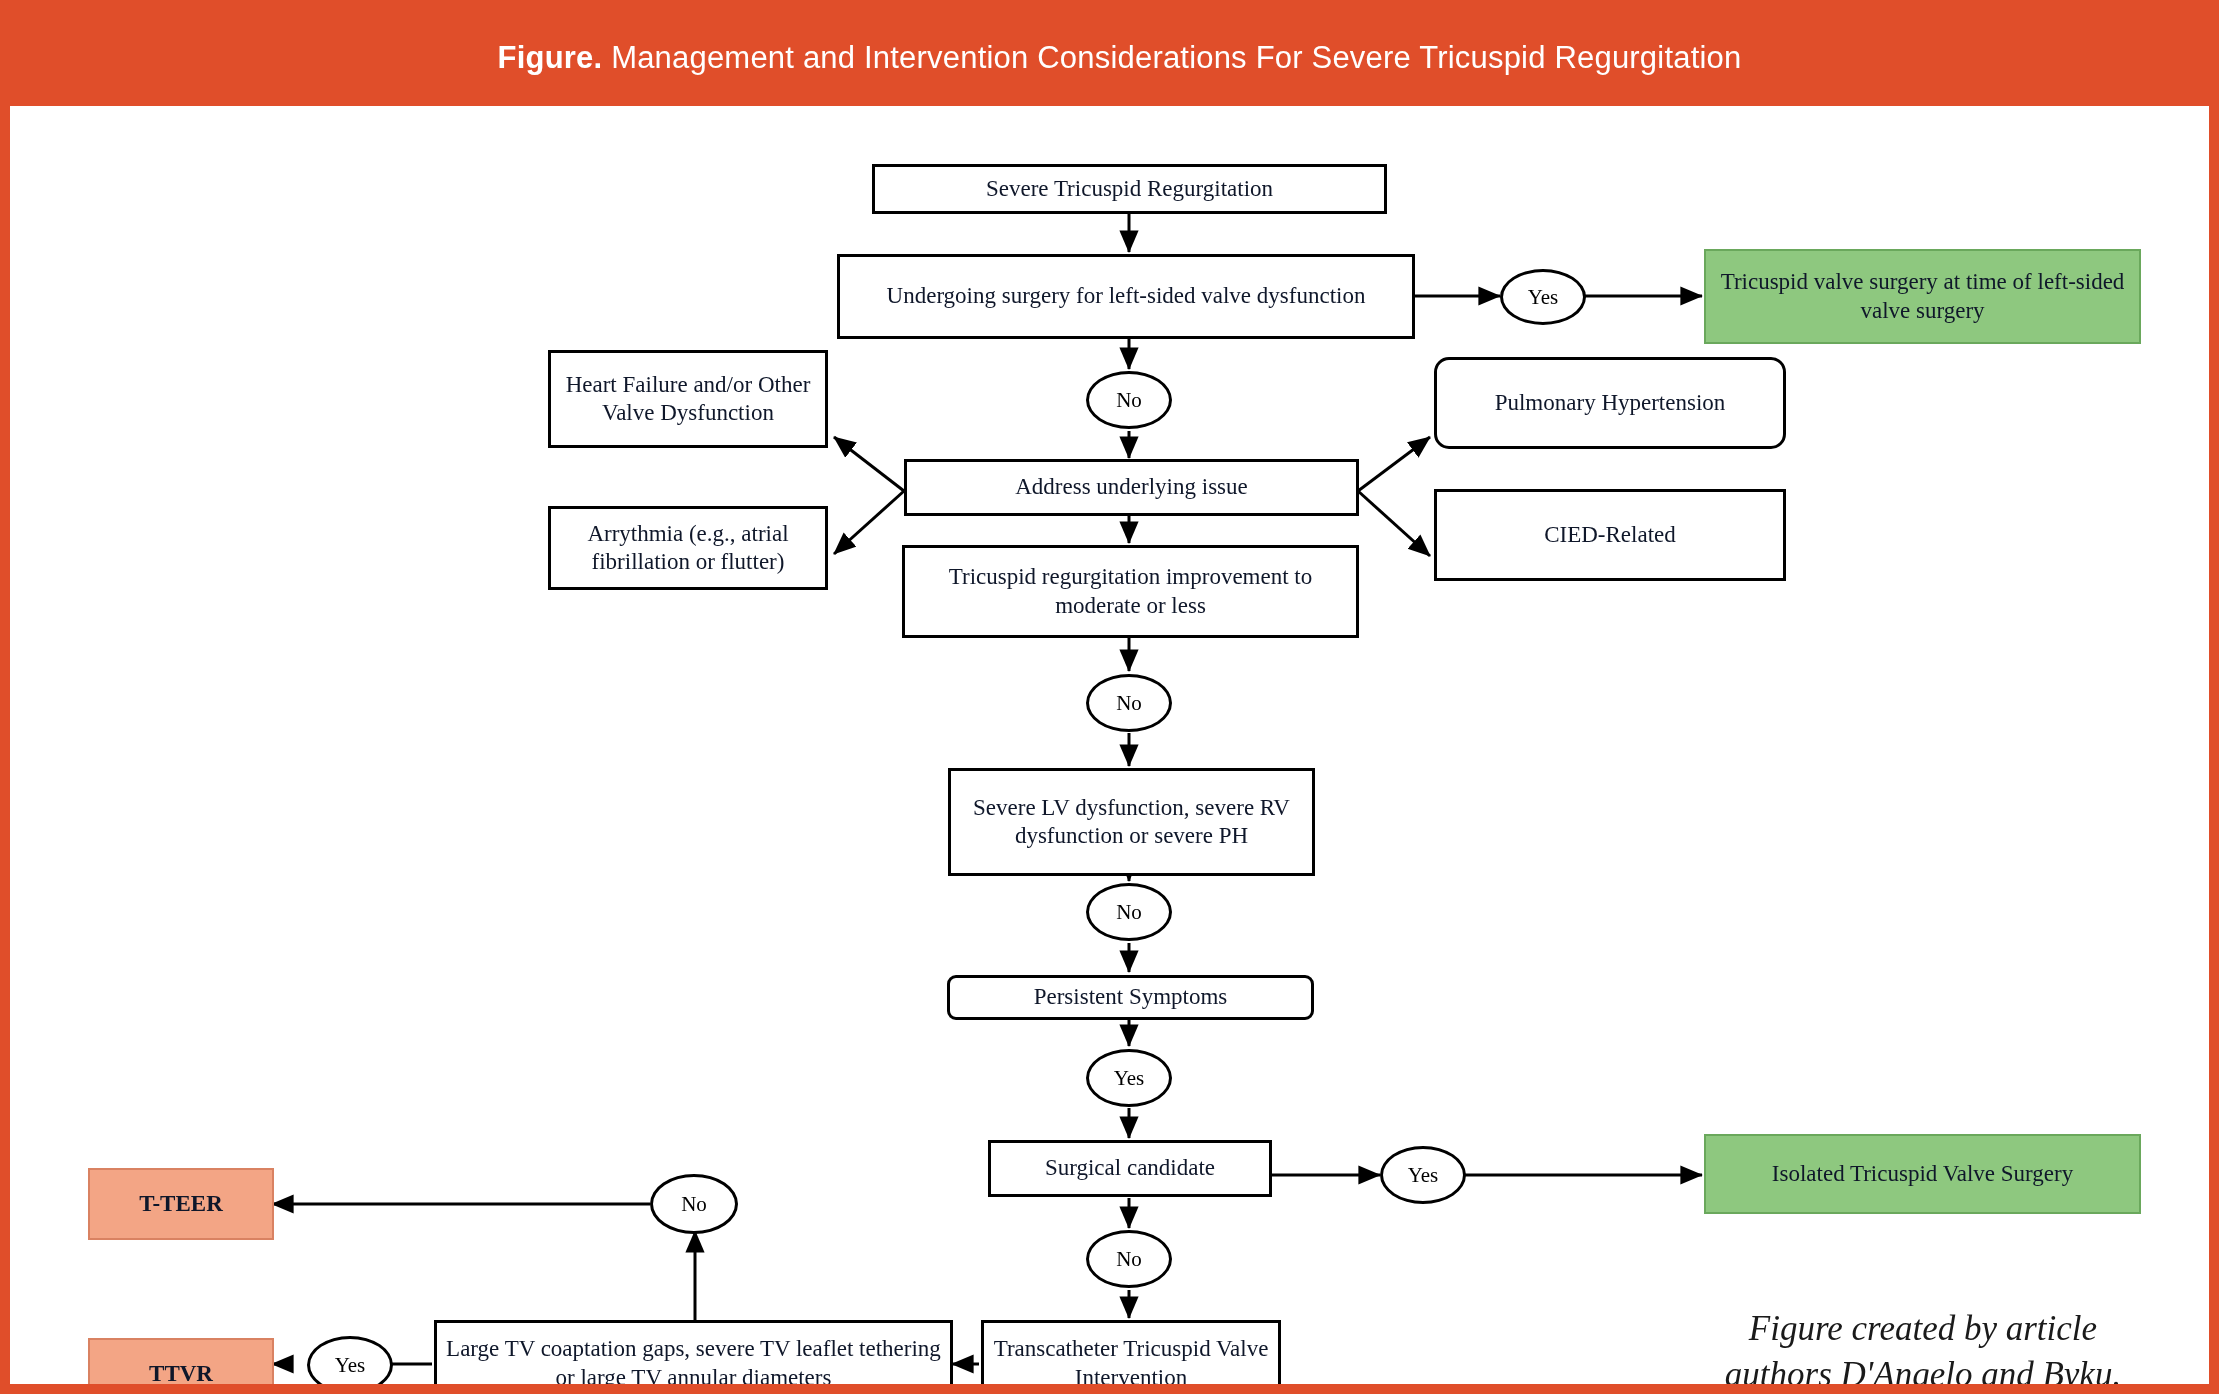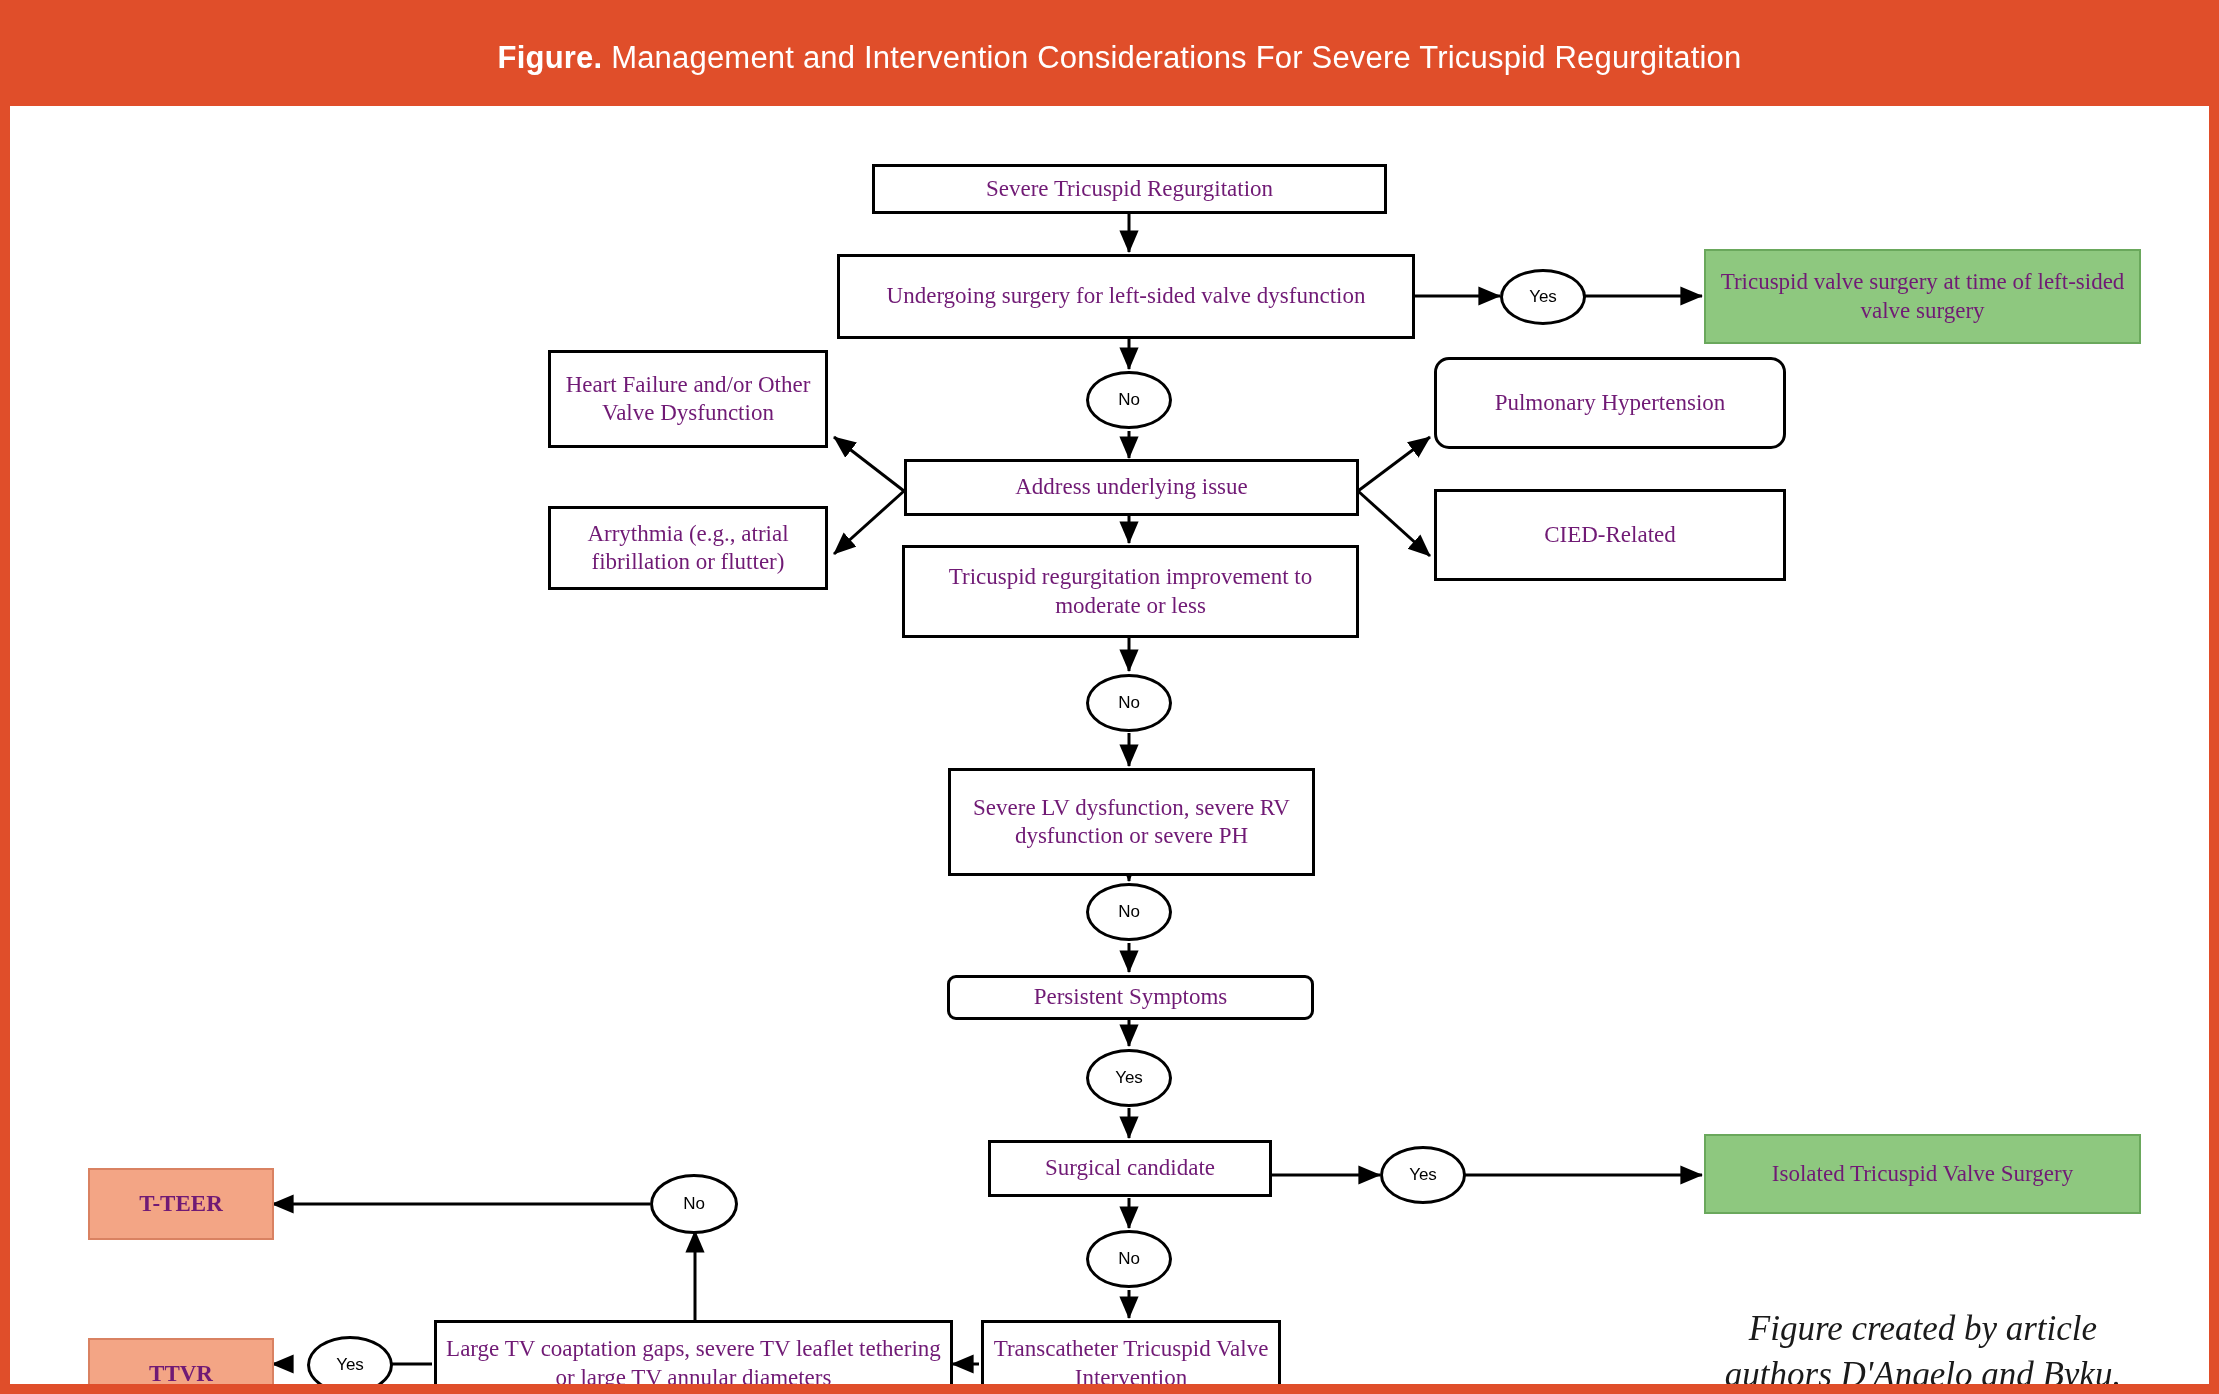--- a/index.html
+++ b/index.html
@@ -54,21 +54,21 @@
     top: 0;
     width: 2199px;
     height: 1278px;
     pointer-events: none;
   }
   .node {
     position: absolute;
     box-sizing: border-box;
     border: 3px solid #000000;
     background: #ffffff;
-    color: #701a75;
+    color: #0f172a;
     font-family: "Liberation Serif", serif;
     font-size: 23px;
     line-height: 1.22;
     display: flex;
     align-items: center;
     justify-content: center;
     text-align: center;
     padding: 12px 8px;
   }
   .node.green {
@@ -81,22 +81,22 @@
     font-family: "Liberation Serif", serif;
     font-weight: bold;
     font-size: 23px;
   }
   .decision {
     position: absolute;
     box-sizing: border-box;
     border: 3px solid #000000;
     background: #ffffff;
     border-radius: 50%;
-    font-family: Liberation Sans, sans-serif;
-    font-size: 17px;
+    font-family: Liberation Serif, serif;
+    font-size: 21px;
     display: flex;
     align-items: center;
     justify-content: center;
     text-align: center;
   }
   .credit {
     position: absolute;
     font-family: "Liberation Serif", serif;
     font-style: italic;
     font-size: 35px;

